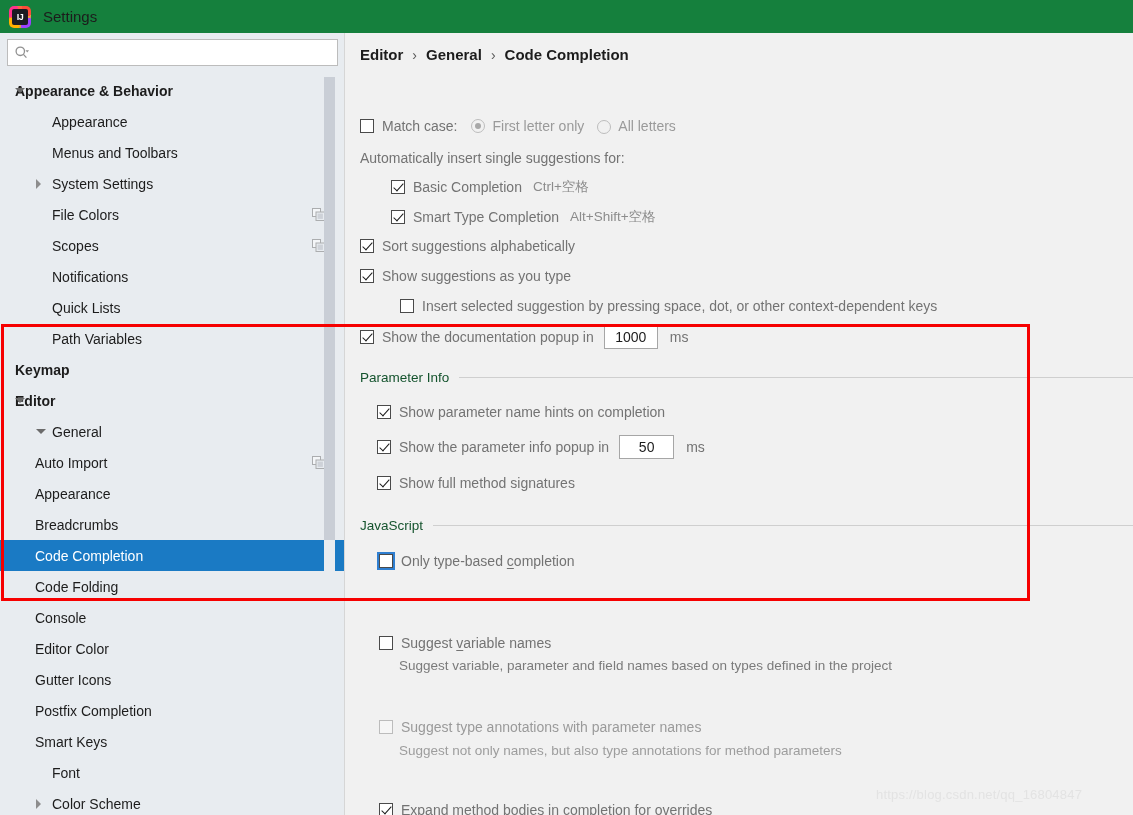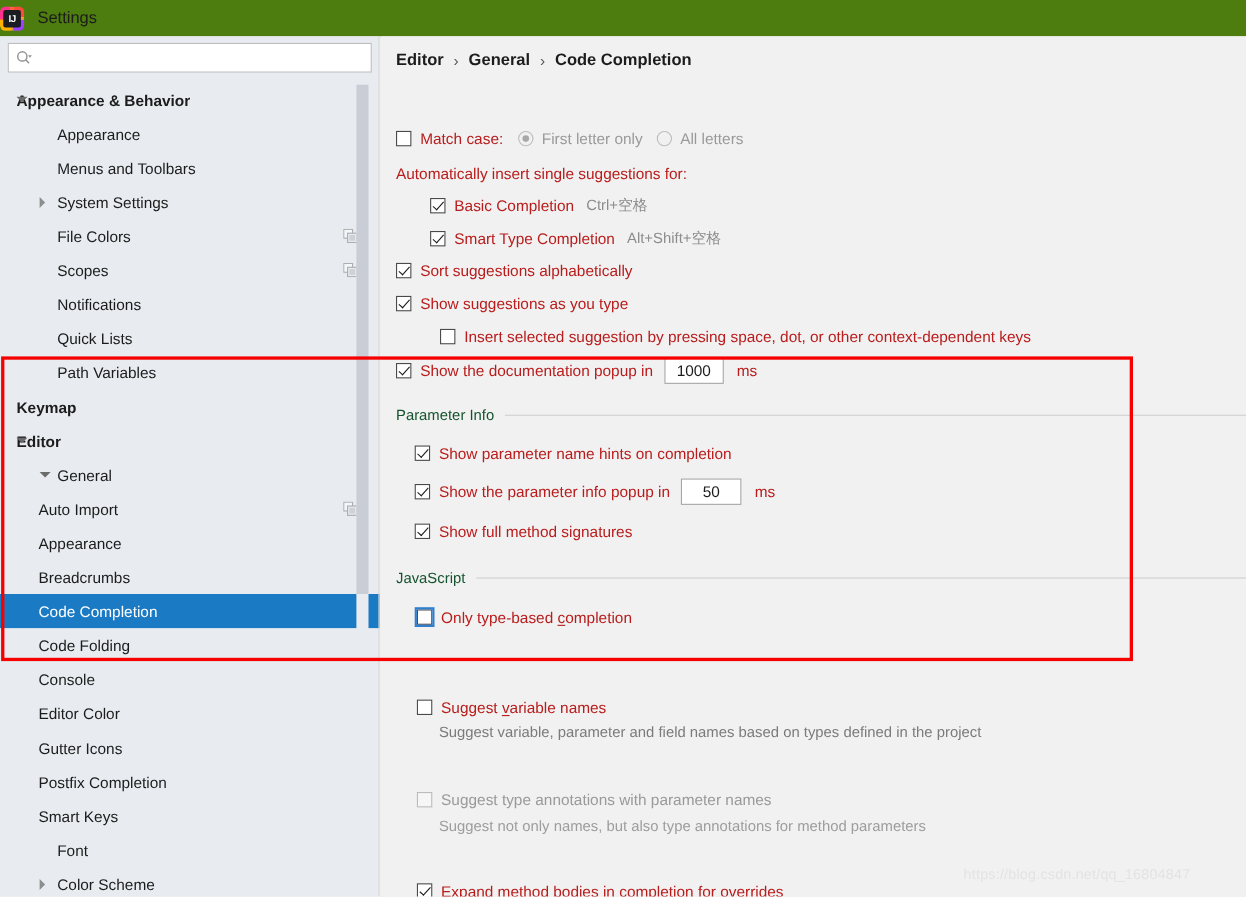--- a/index.html
+++ b/index.html
@@ -11,22 +11,22 @@
     font-family: "Liberation Sans", "DejaVu Sans", sans-serif;
     font-size: 14px;
     color: #1c1c1c;
     -webkit-font-smoothing: antialiased;
   }
   #root { position: relative; width: 1133px; height: 815px; background: #f1f1f1; }
 
   
   .titlebar {
     position: absolute; left: 0; top: 0; width: 1133px; height: 33px;
-    background: #4d7c0f;
-    display: flex; align-items: center; 
+    background: #15803d;
+    display: flex; align-items: center; padding-left: 9px;
   }
   .app-icon { width: 22px; height: 22px; position: relative; flex: 0 0 auto; }
   .app-icon .blob {
     position: absolute; inset: 0; border-radius: 5px;
     background:
       radial-gradient(circle at 12% 20%, #ff318c 0%, #ff318c 26%, transparent 27%),
       radial-gradient(circle at 88% 14%, #fe4c3a 0%, #fe4c3a 24%, transparent 25%),
       radial-gradient(circle at 15% 86%, #ffb000 0%, #ffb000 26%, transparent 27%),
       radial-gradient(circle at 88% 88%, #9b41ff 0%, #9b41ff 26%, transparent 27%),
       linear-gradient(135deg,#ff4f8b,#fb6a2e 35%,#ffc200 60%,#8a3ffb);
@@ -83,21 +83,21 @@
     background: #c9ced6;
   }
   .sidebar-edge { position: absolute; right: 0; top: 0; width: 1px; height: 782px; background: #d6d6d6; }
 
   
   .panel { position: absolute; left: 346px; top: 33px; width: 787px; height: 782px; background: #f1f1f1; }
   .breadcrumb { position: absolute; left: 14px; top: 13px; font-size: 15px; font-weight: bold; color: #1c1c1c; display: flex; align-items: center; gap: 9px; }
   .crumb-sep { color: #5a5a5a; font-weight: normal; font-size: 14px; }
 
   .row { position: absolute; display: flex; align-items: center; white-space: nowrap; }
-  .lbl { font-size: 14px; color: #b91c1c; }
+  .lbl { font-size: 14px; color: #737373; }
   .lbl.dim { color: #9a9a9a; }
   .shortcut { color: #8c8c8c; font-size: 13.5px; margin-left: 11px; }
 
   .cb {
     width: 14px; height: 14px; border: 1px solid #4a4a4a; background: #ffffff;
     flex: 0 0 auto; position: relative; margin-right: 8px;
   }
   .cb.checked::after {
     content: ""; position: absolute; left: 4px; top: 0px;
     width: 4px; height: 9px; border: solid #1c1c1c; border-width: 0 1.6px 1.6px 0;
@@ -278,21 +278,21 @@
       <span>Code Completion</span>
     </div>
 
     <div class="row" style="left:14px; top:85px;">
       <div class="cb"></div>
       <span class="lbl">Match case:</span>
       <span style="display:inline-flex; align-items:center; margin-left:14px;">
         <span class="radio on"></span>
         <span class="lbl dim">First letter only</span>
       </span>
-      <span style="display:inline-flex; align-items:center; margin-left:13px;">
+      <span style="display:inline-flex; align-items:flex-end; margin-left:13px;">
         <span class="radio"></span>
         <span class="lbl dim">All letters</span>
       </span>
     </div>
 
     <div class="row" style="left:14px; top:117px;">
       <span class="lbl">Automatically insert single suggestions for:</span>
     </div>
 
     <div class="row" style="left:45px; top:145px;">

